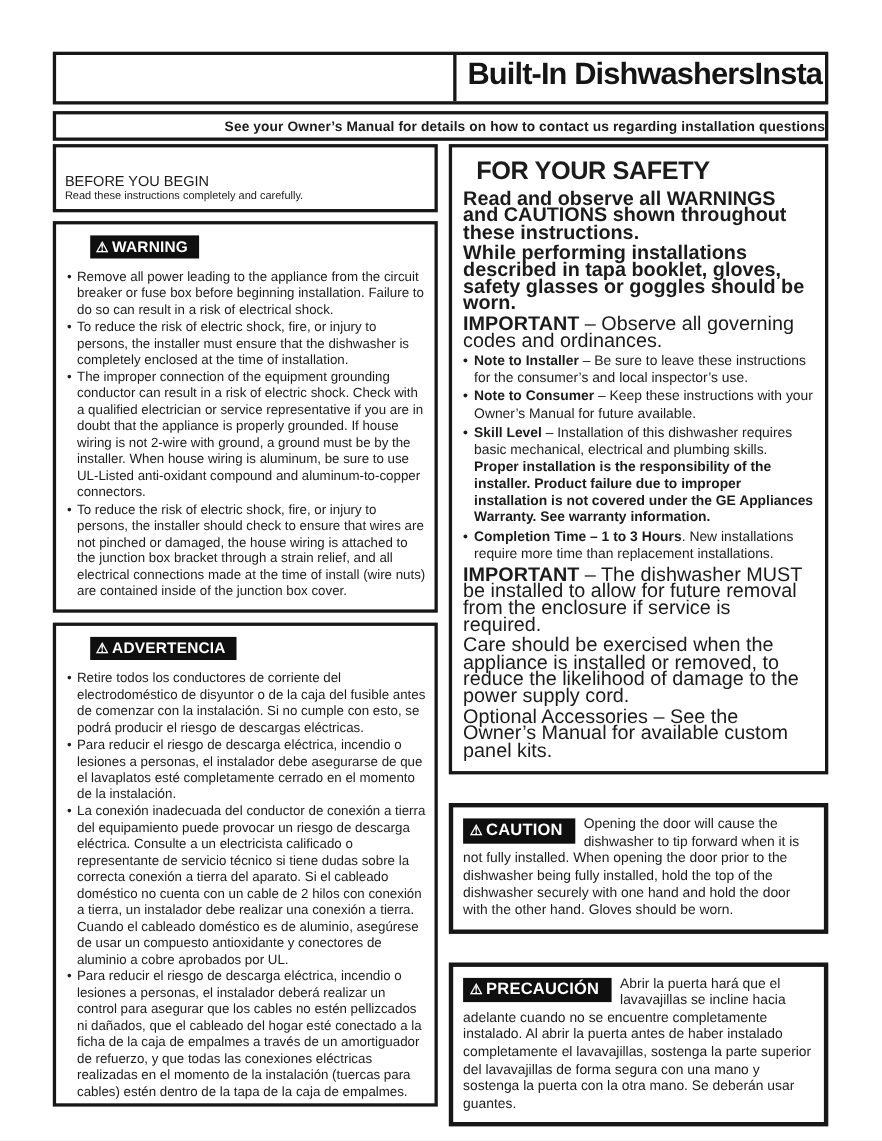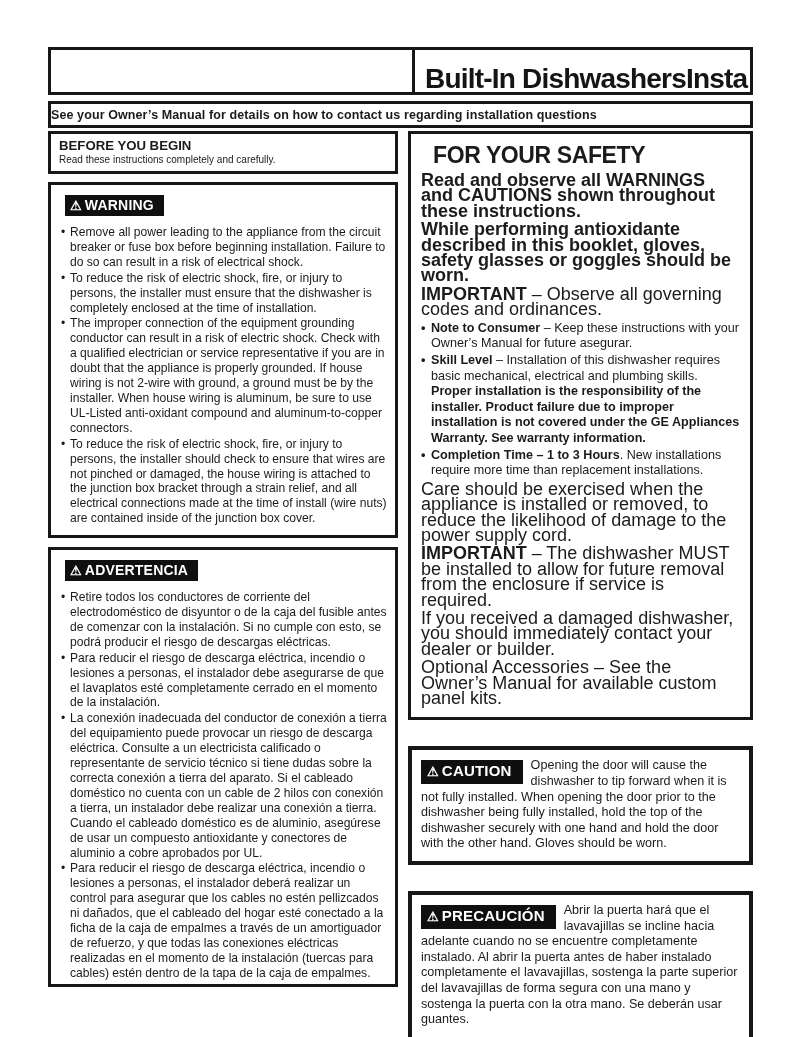--- a/index.html
+++ b/index.html
@@ -8,44 +8,44 @@
     background:#ffffff; overflow:hidden; color:#1b1b1b;
     font-family:"Liberation Sans", sans-serif;
     -webkit-font-smoothing:antialiased;
   }
   .box { border:3px solid #171717; box-sizing:border-box; background:#fff; }
 
   
   .header-box { position:absolute; left:48px; top:47px; width:705px; height:48px; }
   .header-divider { position:absolute; left:361px; top:0; bottom:0; width:3px; background:#171717; }
   .doc-title {
-    position:absolute; left:425px; top:63px; font-size:28px; font-weight:bold;
+    position:absolute; left:425px; top:51px; font-size:28px; font-weight:bold;
     letter-spacing:-0.8px; white-space:nowrap; color:#151515;
   }
   .banner-box {
     position:absolute; left:48px; top:101px; width:705px; height:27px;
-    display:flex; align-items:center; justify-content:flex-start;
+    display:flex; align-items:center; justify-content:flex-end;
     font-weight:bold; font-size:12.5px; letter-spacing:0.1px;
   }
 
   
   .col-left  { position:absolute; left:48px;  top:131px; width:350px; }
   .col-right { position:absolute; left:408px; top:131px; width:345px; }
 
   
   .byb { padding:4px 8px 6px; }
-  .byb-title { font-size:13.2px; font-weight:bold; }
+  .byb-title { font-size:13.2px; font-weight:normal;margin-top:19px; }
   .byb-body  { font-size:10px; margin-top:1px; }
 
   
   .warn-box { margin-top:8px; padding:10px 7px 9px; }
   .adv-box  { margin-top:9px; padding:10px 7px 3px; }
   .badge {
     display:inline-block; background:#0f0f0f; color:#ffffff; font-weight:bold;
-    font-size:14px; padding:2px 10px 3px 5px; margin-left:7px; letter-spacing:0.2px;
+    font-size:14px; padding:2px 10px 3px 5px; margin-left:24px; letter-spacing:0.2px;
   }
   .badge .tri { margin-right:3px; font-size:13px; }
   .bullets { list-style:none; margin:9px 0 0; padding:0 1px 0 3px; font-size:12.1px; line-height:14.9px; }
   .bullets li { position:relative; padding-left:9px; margin-top:1px; }
   .bullets li::before { content:"•"; position:absolute; left:0; }
 
   
   .safety-box { padding:6px 10px 8px; }
   .safety-title { font-size:23px; font-weight:bold; letter-spacing:-0.4px; margin:2px 12px 4px; }
   .s-par { font-size:18px; line-height:15.4px; margin:3px 0; }
@@ -106,30 +106,30 @@
       </ul>
     </div>
 
   </div>
 
   <div class="col-right">
 
     <div class="box safety-box">
       <div class="safety-title">FOR YOUR SAFETY</div>
       <p class="s-par bold">Read and observe all WARNINGS and CAUTIONS shown throughout these instructions.</p>
-      <p class="s-par bold">While performing antioxidante described in this booklet, gloves, safety glasses or goggles should be worn.</p>
+      <p class="s-par bold">While performing installations described in tapa booklet, gloves, safety glasses or goggles should be worn.</p>
       <p class="s-par"><span class="bold">IMPORTANT</span><span> – Observe all governing codes and ordinances.</span></p>
       <ul class="s-bullets">
-        <li><span class="bold">Note to Consumer</span><span> – Keep these instructions with your Owner’s Manual for future asegurar.</span></li>
+        <li><span class="bold">Note to Installer</span><span> – Be sure to leave these instructions for the consumer’s and local inspector’s use.</span></li>
+        <li><span class="bold">Note to Consumer</span><span> – Keep these instructions with your Owner’s Manual for future available.</span></li>
         <li><span class="bold">Skill Level</span><span> – Installation of this dishwasher requires basic mechanical, electrical and plumbing skills. </span><span class="bold">Proper installation is the responsibility of the installer. Product failure due to improper installation is not covered under the GE Appliances Warranty. See warranty information.</span></li>
         <li><span class="bold">Completion Time – 1 to 3 Hours</span><span>. New installations require more time than replacement installations.</span></li>
       </ul>
+      <p class="s-par"><span class="bold">IMPORTANT</span><span> – The dishwasher MUST be installed to allow for future removal from the enclosure if service is required.</span></p>
       <p class="s-par">Care should be exercised when the appliance is installed or removed, to reduce the likelihood of damage to the power supply cord.</p>
-      <p class="s-par"><span class="bold">IMPORTANT</span><span> – The dishwasher MUST be installed to allow for future removal from the enclosure if service is required.</span></p>
-      <p class="s-par">If you received a damaged dishwasher, you should immediately contact your dealer or builder.</p>
       <p class="s-par">Optional Accessories – See the Owner’s Manual for available custom panel kits.</p>
     </div>
 
     <div class="box caution-box">
       <span class="badge">
         <span class="tri">⚠</span><span>CAUTION</span>
       </span>
       <span>Opening the door will cause the dishwasher to tip forward when it is not fully installed. When opening the door prior to the dishwasher being fully installed, hold the top of the dishwasher securely with one hand and hold the door with the other hand. Gloves should be worn.</span>
     </div>
 

